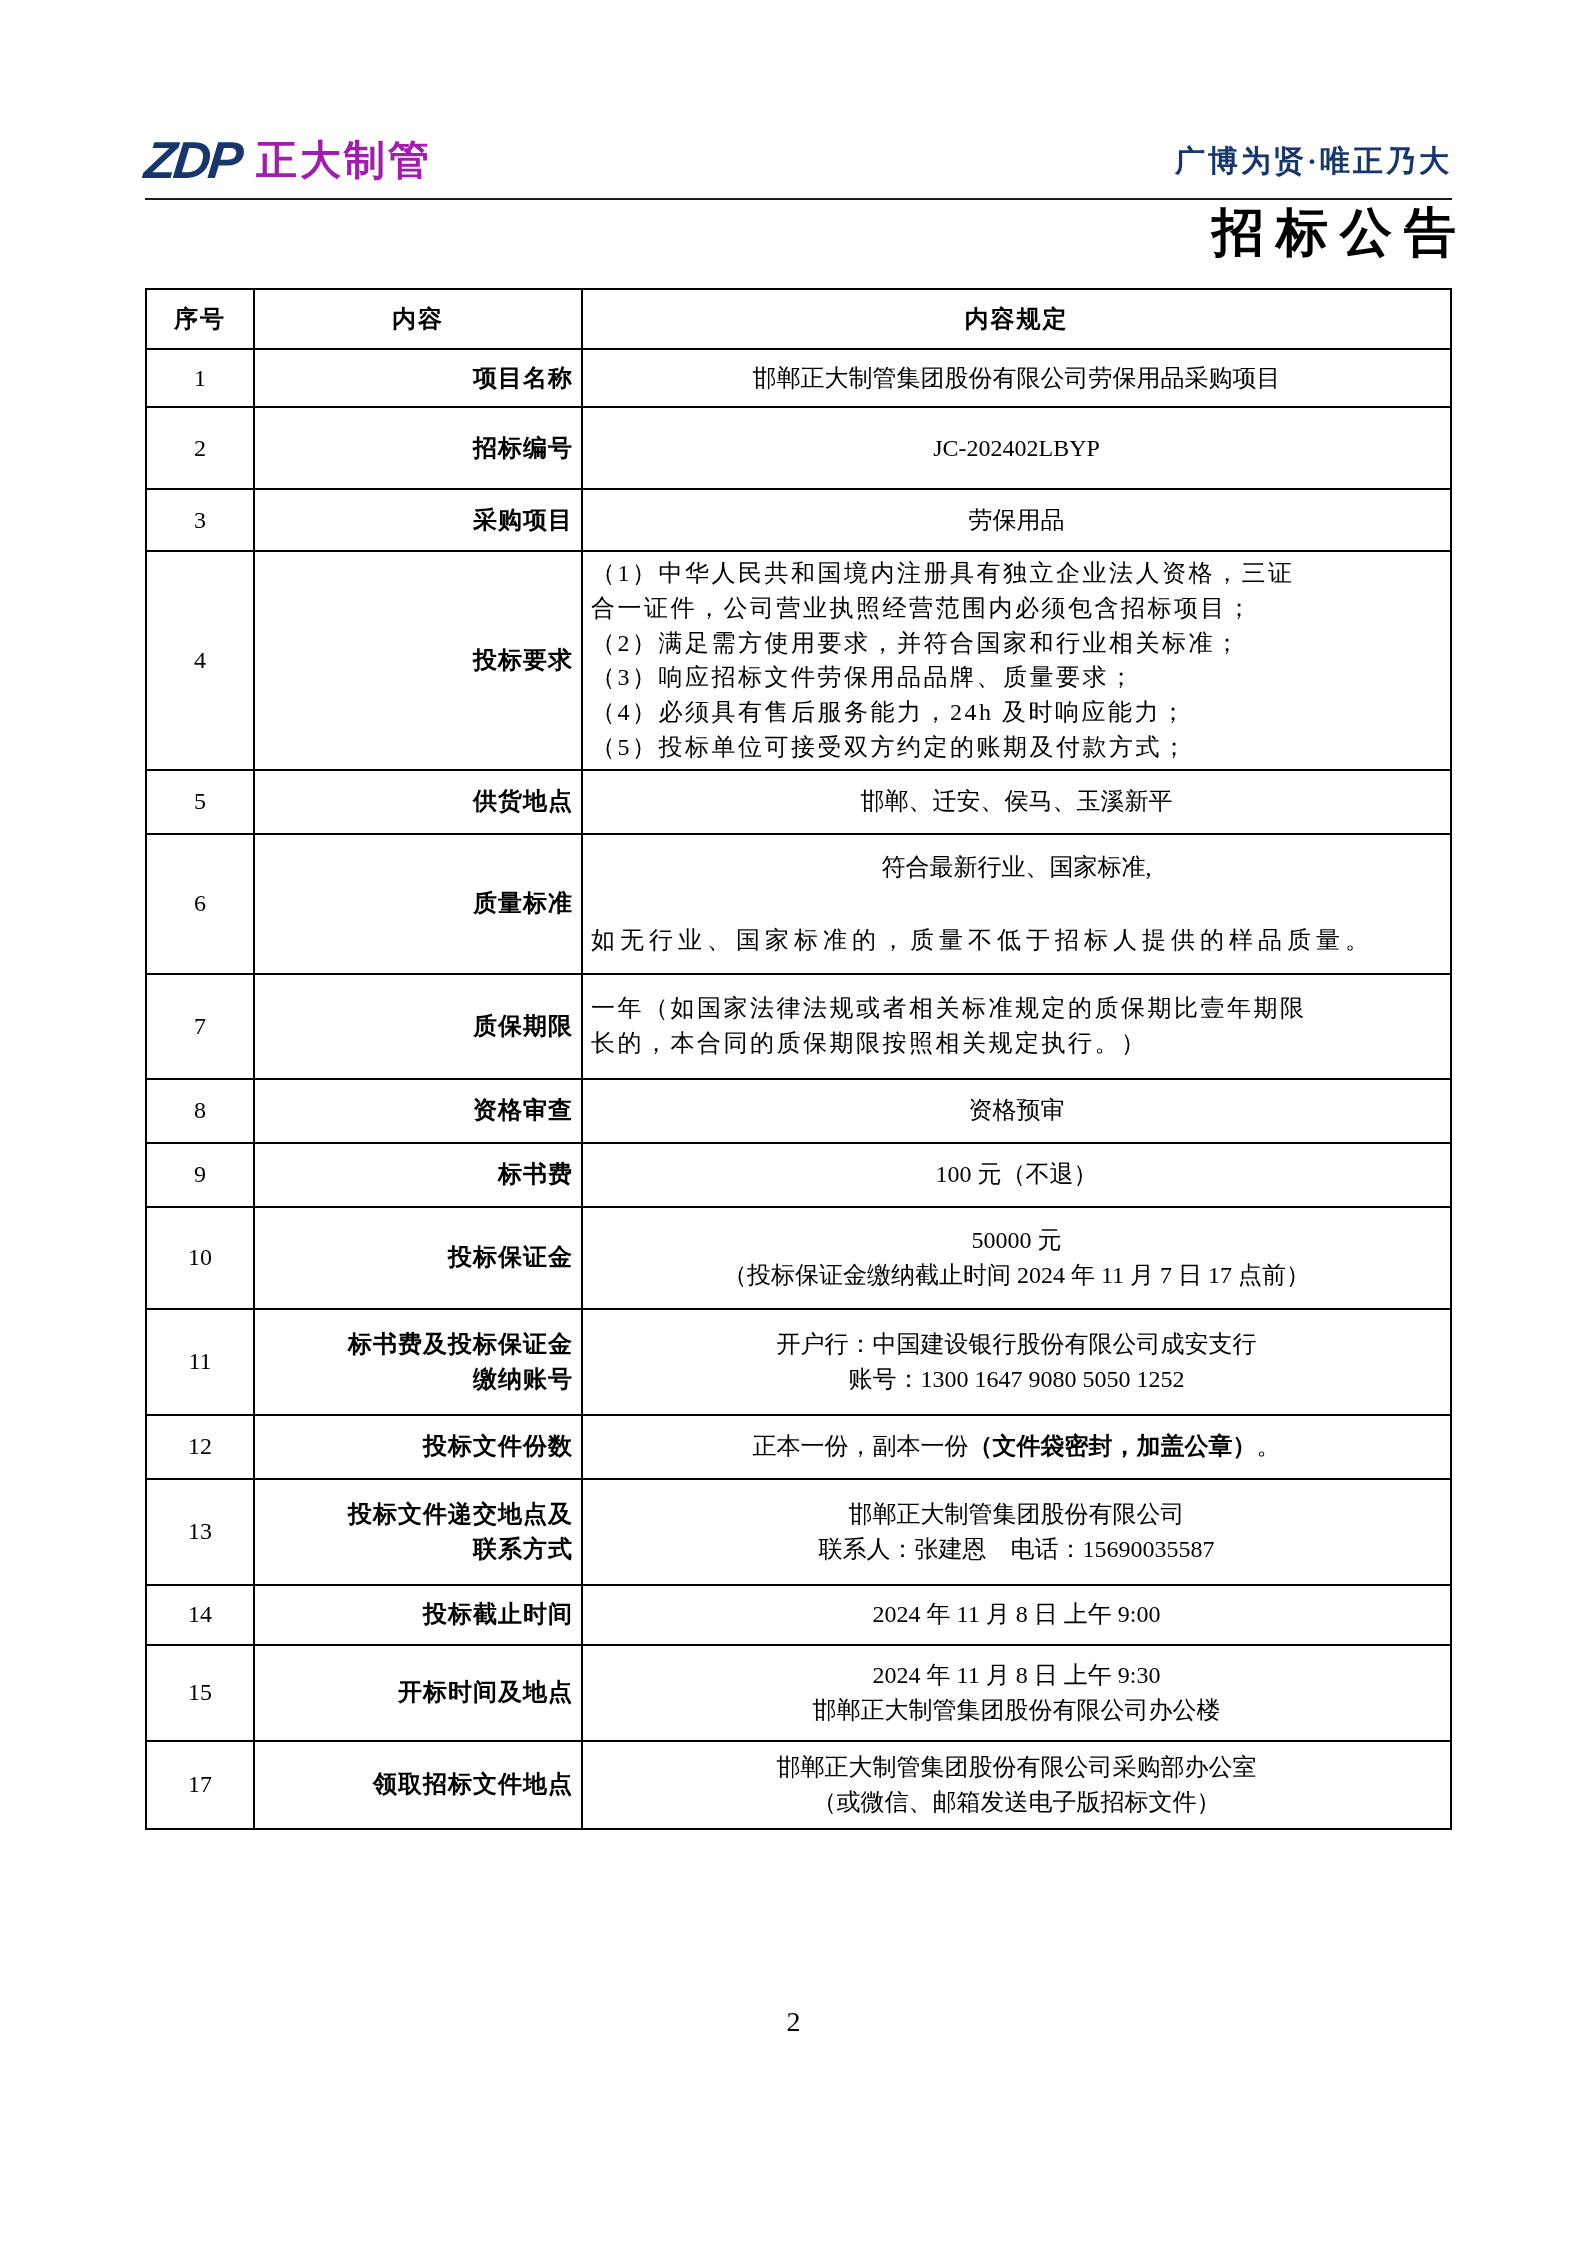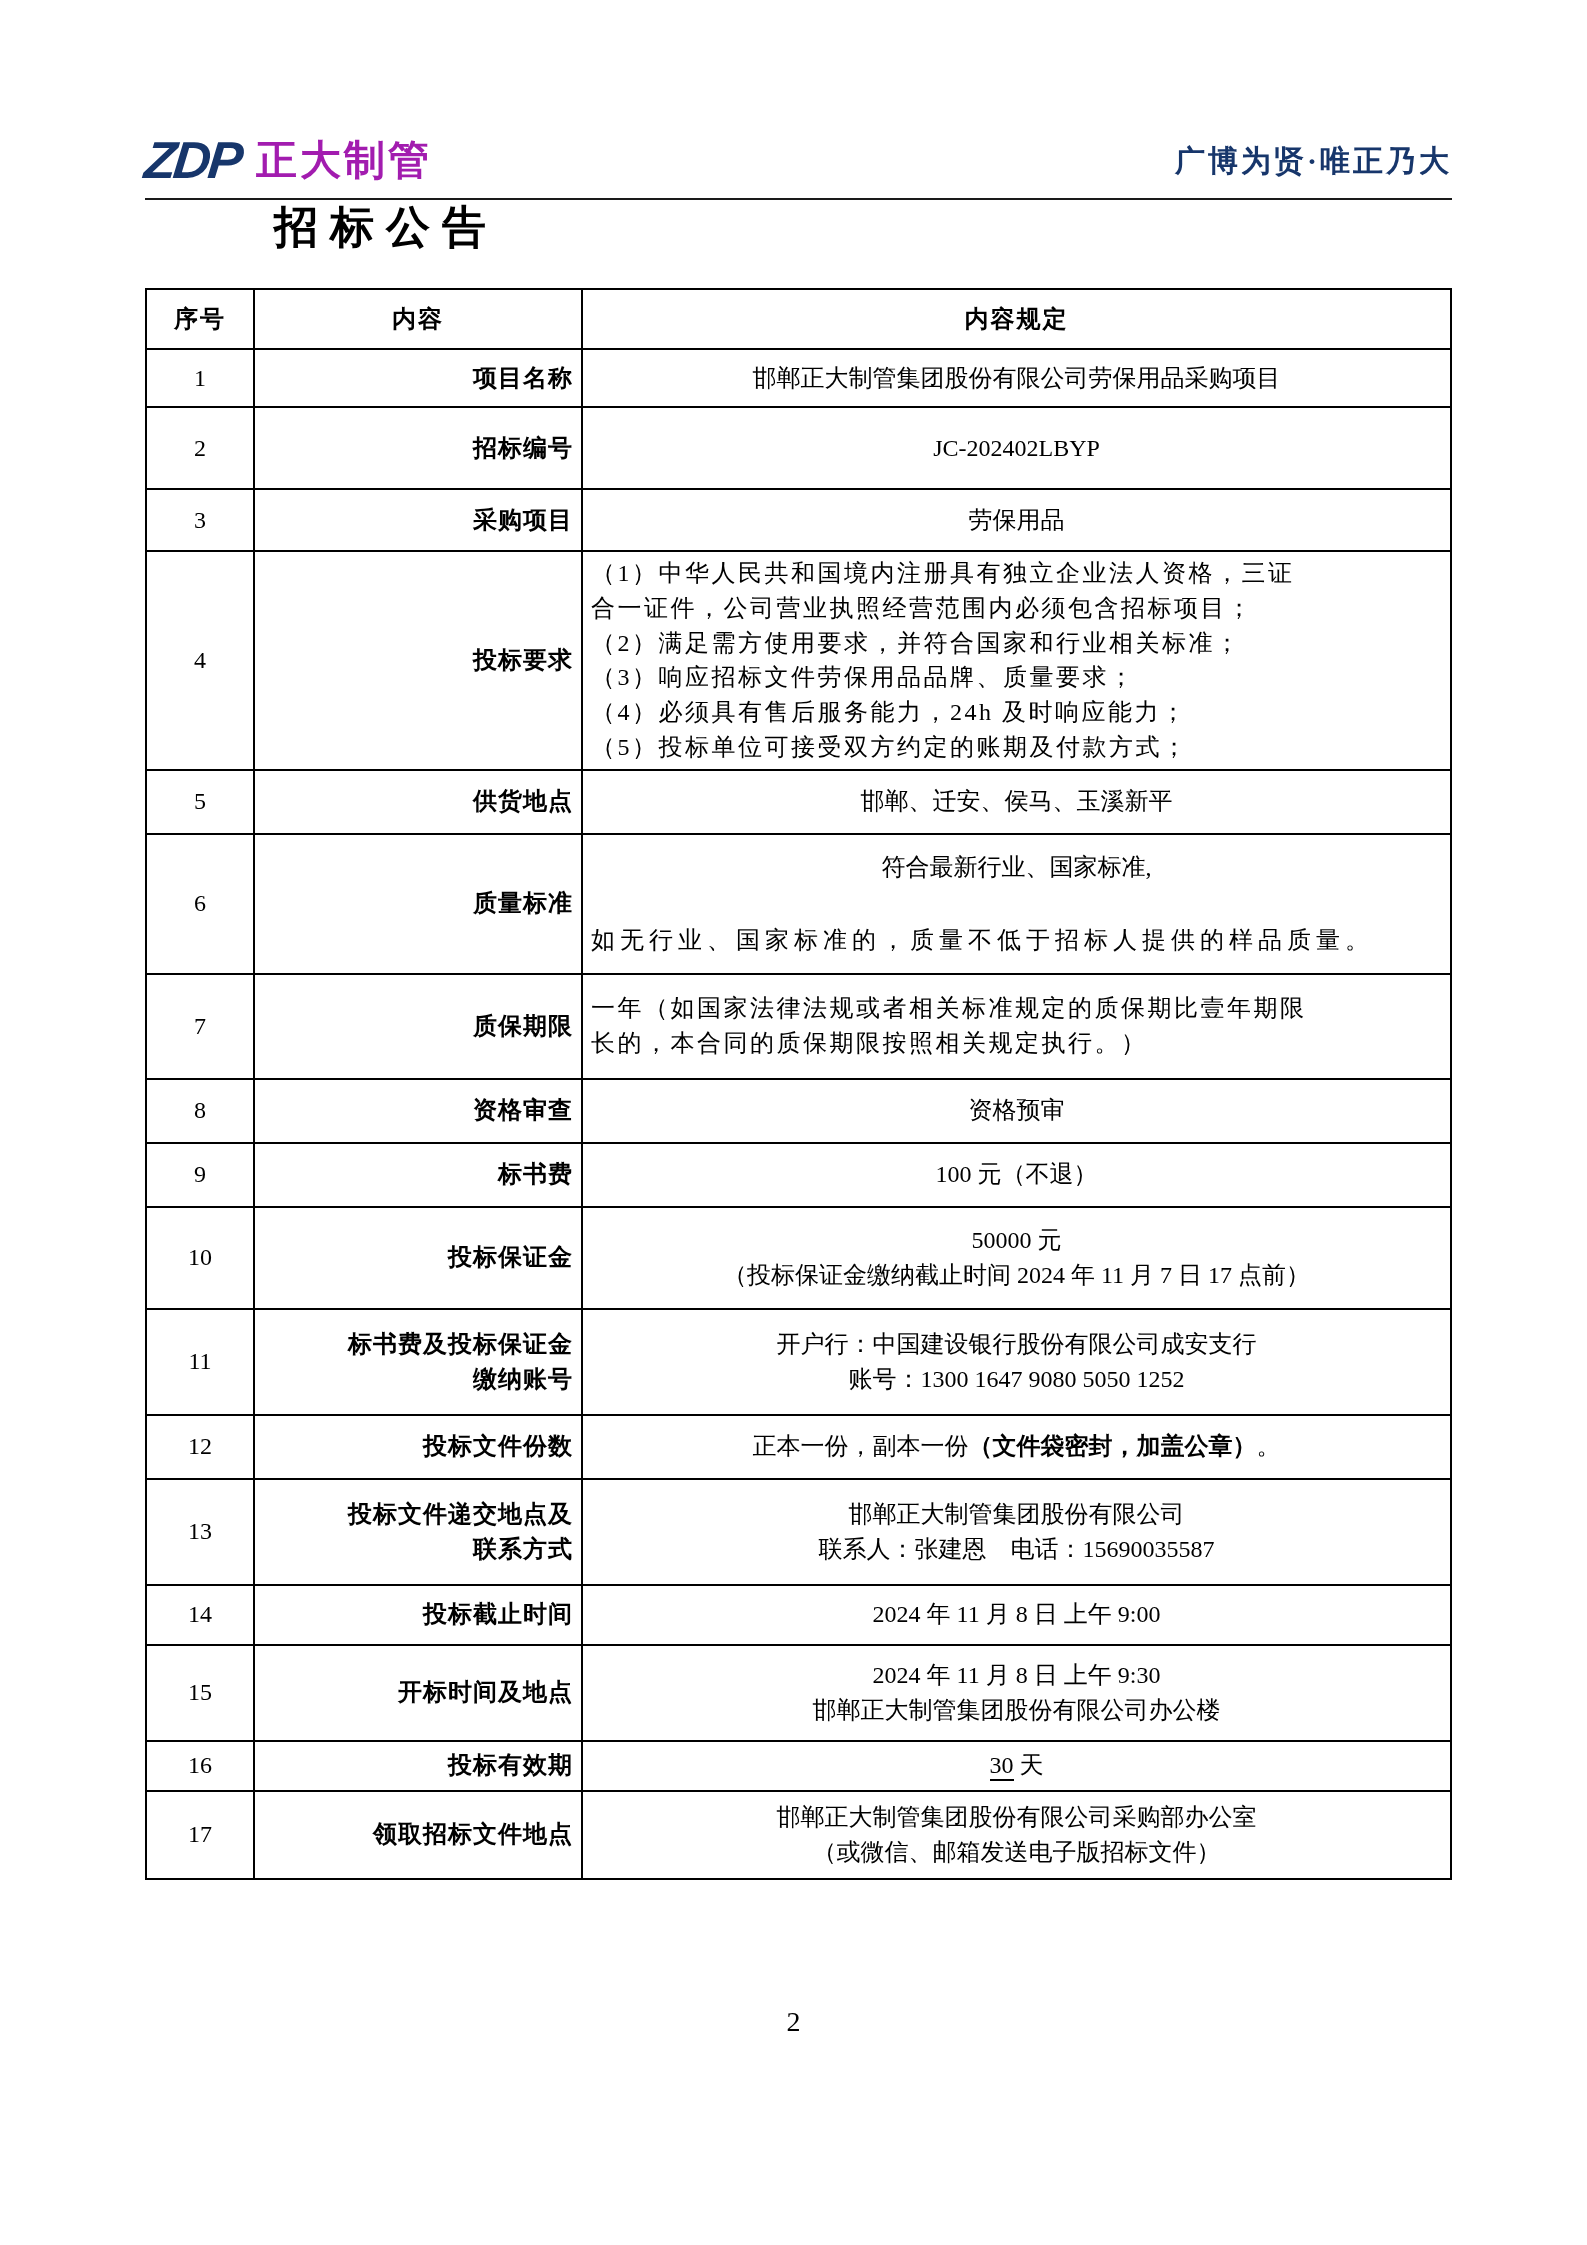--- a/index.html
+++ b/index.html
@@ -24,23 +24,23 @@
     font-family:Liberation Serif, serif;
     font-weight:bold; font-size:41px; line-height:1;
     color:#a21caf; letter-spacing:3px;
   }
   .slogan {
     font-size:30px; font-weight:bold; color:#17366b;
     letter-spacing:3px; padding-bottom:4px; white-space:nowrap;
   }
   
   .title {
-    position:absolute; top:202px; left:154px; width:1307px;
-    text-align:left; padding-left:120px; box-sizing:border-box;
-    font-size:44px; font-weight:bold; letter-spacing:12px; line-height:1.2;
+    position:absolute; top:202px; left:161px; width:1307px;
+    text-align:right; padding-left:120px; box-sizing:border-box;
+    font-size:52px; font-weight:bold; letter-spacing:12px; line-height:1.2;
   }
   
   .bid-table {
     position:absolute; top:288px; left:145px; width:1307px;
     border-collapse:collapse; table-layout:fixed;
   }
   .bid-table td {
     border:2px solid #000; vertical-align:middle;
     font-size:24px; line-height:1.45; padding:4px 8px; box-sizing:border-box;
   }
@@ -208,27 +208,20 @@
 
       <tr style="height:96px">
         <td class="no">15</td>
         <td class="label">开标时间及地点</td>
         <td class="content center lh46">
           <div>2024 年 11 月 8 日 上午 9:30</div>
           <div>邯郸正大制管集团股份有限公司办公楼</div>
         </td>
       </tr>
 
-      <tr style="height:50px">
-        <td class="no">16</td>
-        <td class="label">投标有效期</td>
-        <td class="content center">
-          <span class="u">30</span><span> 天</span>
-        </td>
-      </tr>
 
       <tr style="height:88px">
         <td class="no">17</td>
         <td class="label">领取招标文件地点</td>
         <td class="content center lh42">
           <div>邯郸正大制管集团股份有限公司采购部办公室</div>
           <div>（或微信、邮箱发送电子版招标文件）</div>
         </td>
       </tr>
     </tbody>

